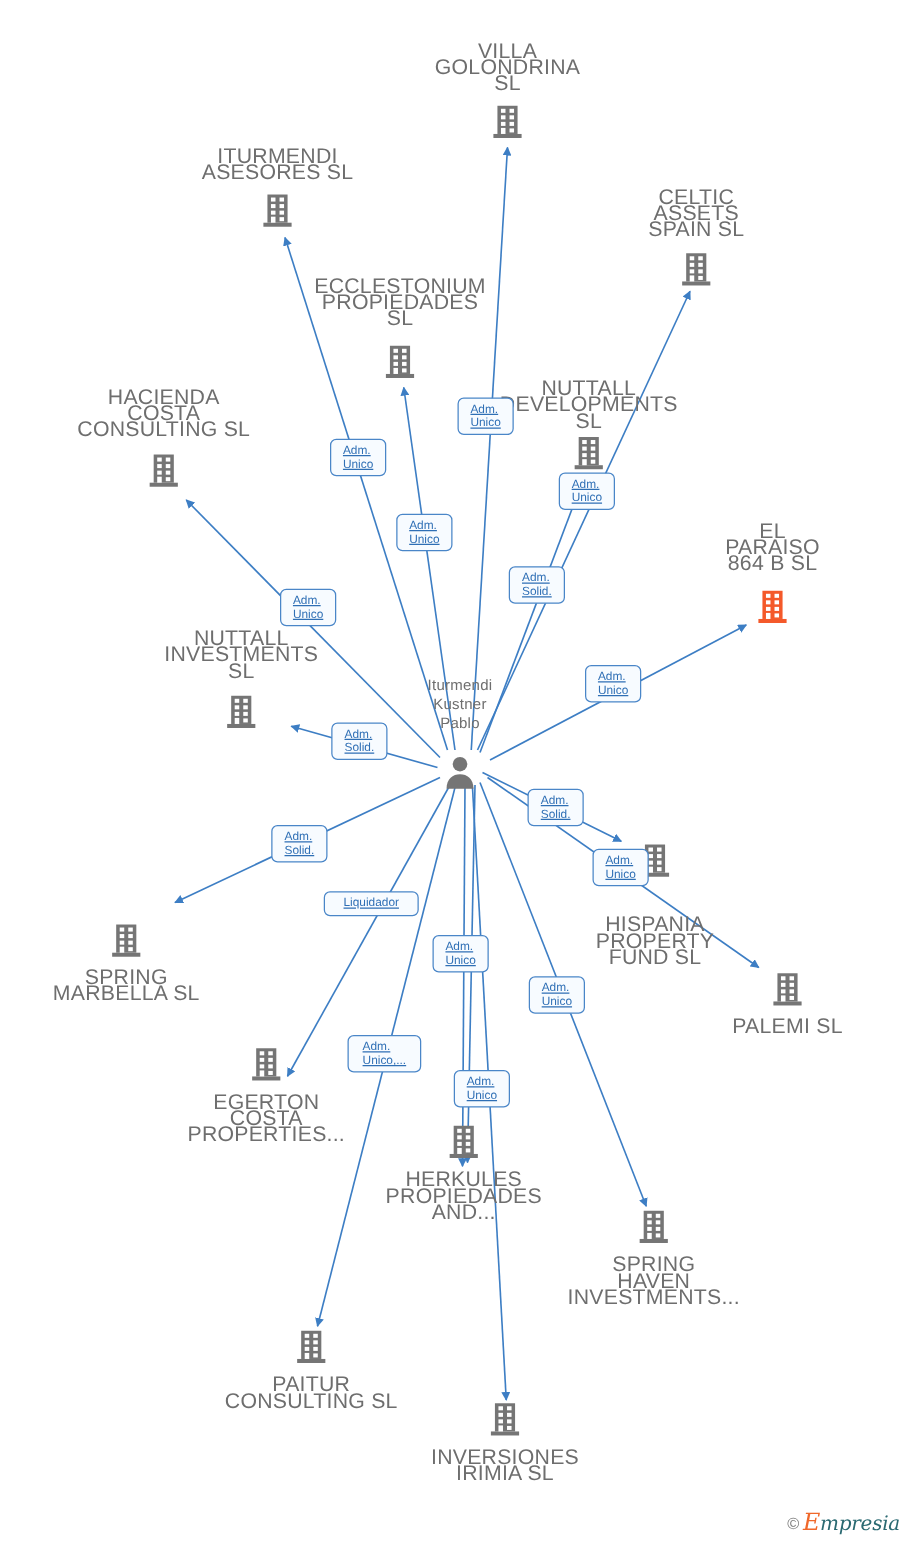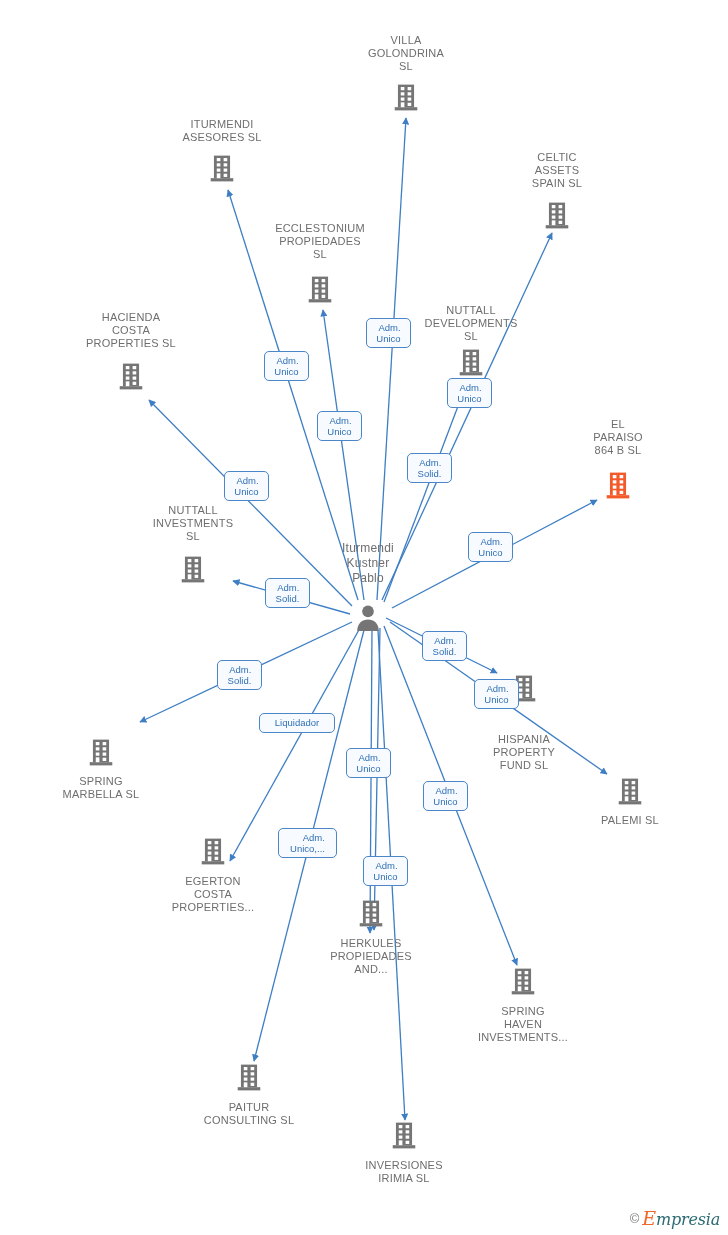--- a/index.html
+++ b/index.html
@@ -23,45 +23,46 @@
     pointer-events: none;
   }
   .node {
     position: absolute;
     width: 150px;
     margin-left: -75px;
     text-align: center;
     pointer-events: auto;
   }
   .node .node-label {
-    font-size: 11px;
+    font-size: 17px;
     line-height: 13px;
     color: #6e6e6e;
     letter-spacing: .2px;
     white-space: pre-line;
   }
   .node .icon {
     display: block;
     margin: 0 auto;
   }
   .edge-label {
     position: absolute;
     box-sizing: border-box;
     border: 1px solid #4a86c8;
     border-radius: 5px;
     background: #f7fbff;
     color: #2f6fb5;
     font-size: 9.5px;
     line-height: 11.5px;
-    text-align: right;
+    text-align: left;
     padding: 3px 4px;
     white-space: pre-line;
     display: flex;
     align-items: center;
     justify-content: center;
+    text-decoration: underline;
   }
   #watermark {
     position: absolute;
     right: 8px;
     bottom: 6px;
     display: flex;
     align-items: center;
     gap: 3px;
     font-size: 15px;
   }
@@ -230,21 +231,21 @@
                 <rect x="18" y="24.5" width="4.5" height="4"></rect>
                 <rect x="9.5" y="24" width="4.5" height="6"></rect>
               </g>
             </g>
           </svg>
         </div>
       </div>
       <div class="node" style="left: 131px; top: 311px;">
         <div class="node-label">HACIENDA
 COSTA
-PROPERTIES SL</div>
+CONSULTING SL</div>
       </div>
       <div class="node" style="left: 471px; top: 348px;">
         <div>
           <svg class="icon" width="26" height="29" viewBox="0 0 32 36">
             <g fill="#757575">
               <rect x="6" y="2" width="20" height="28"></rect>
               <rect x="2" y="30" width="28" height="4"></rect>
               <g fill="#ffffff">
                 <rect x="9.5" y="5" width="4.5" height="4"></rect>
                 <rect x="18" y="5" width="4.5" height="4"></rect>

